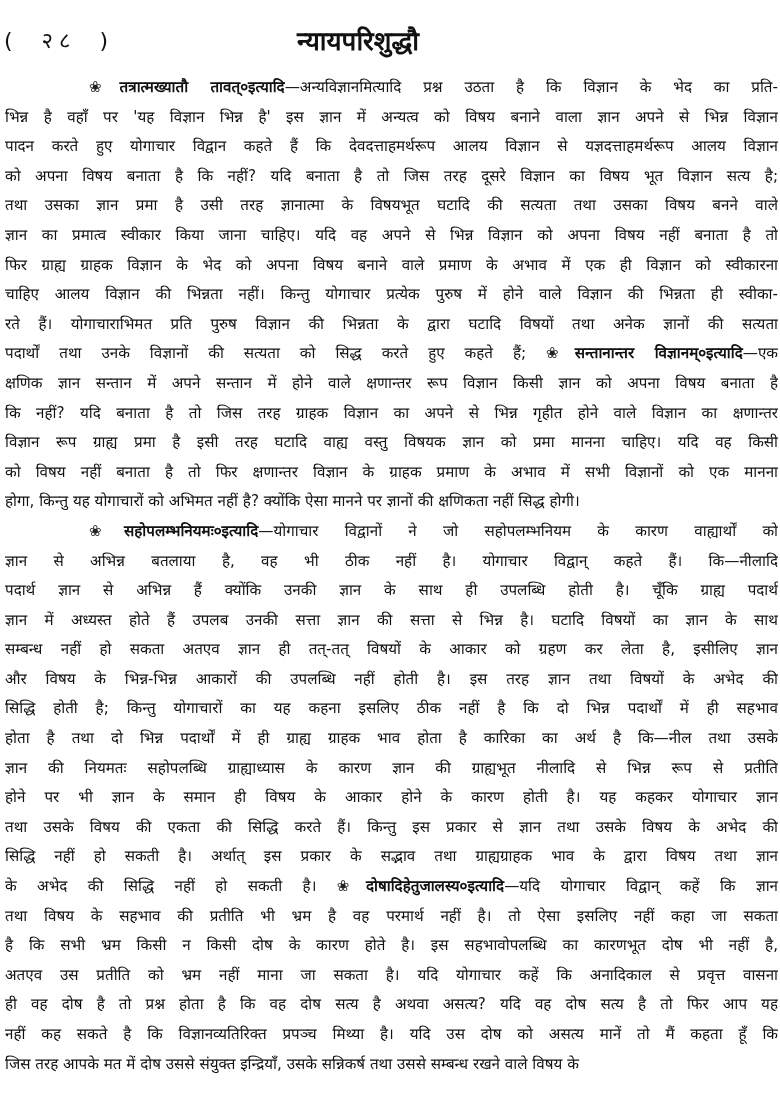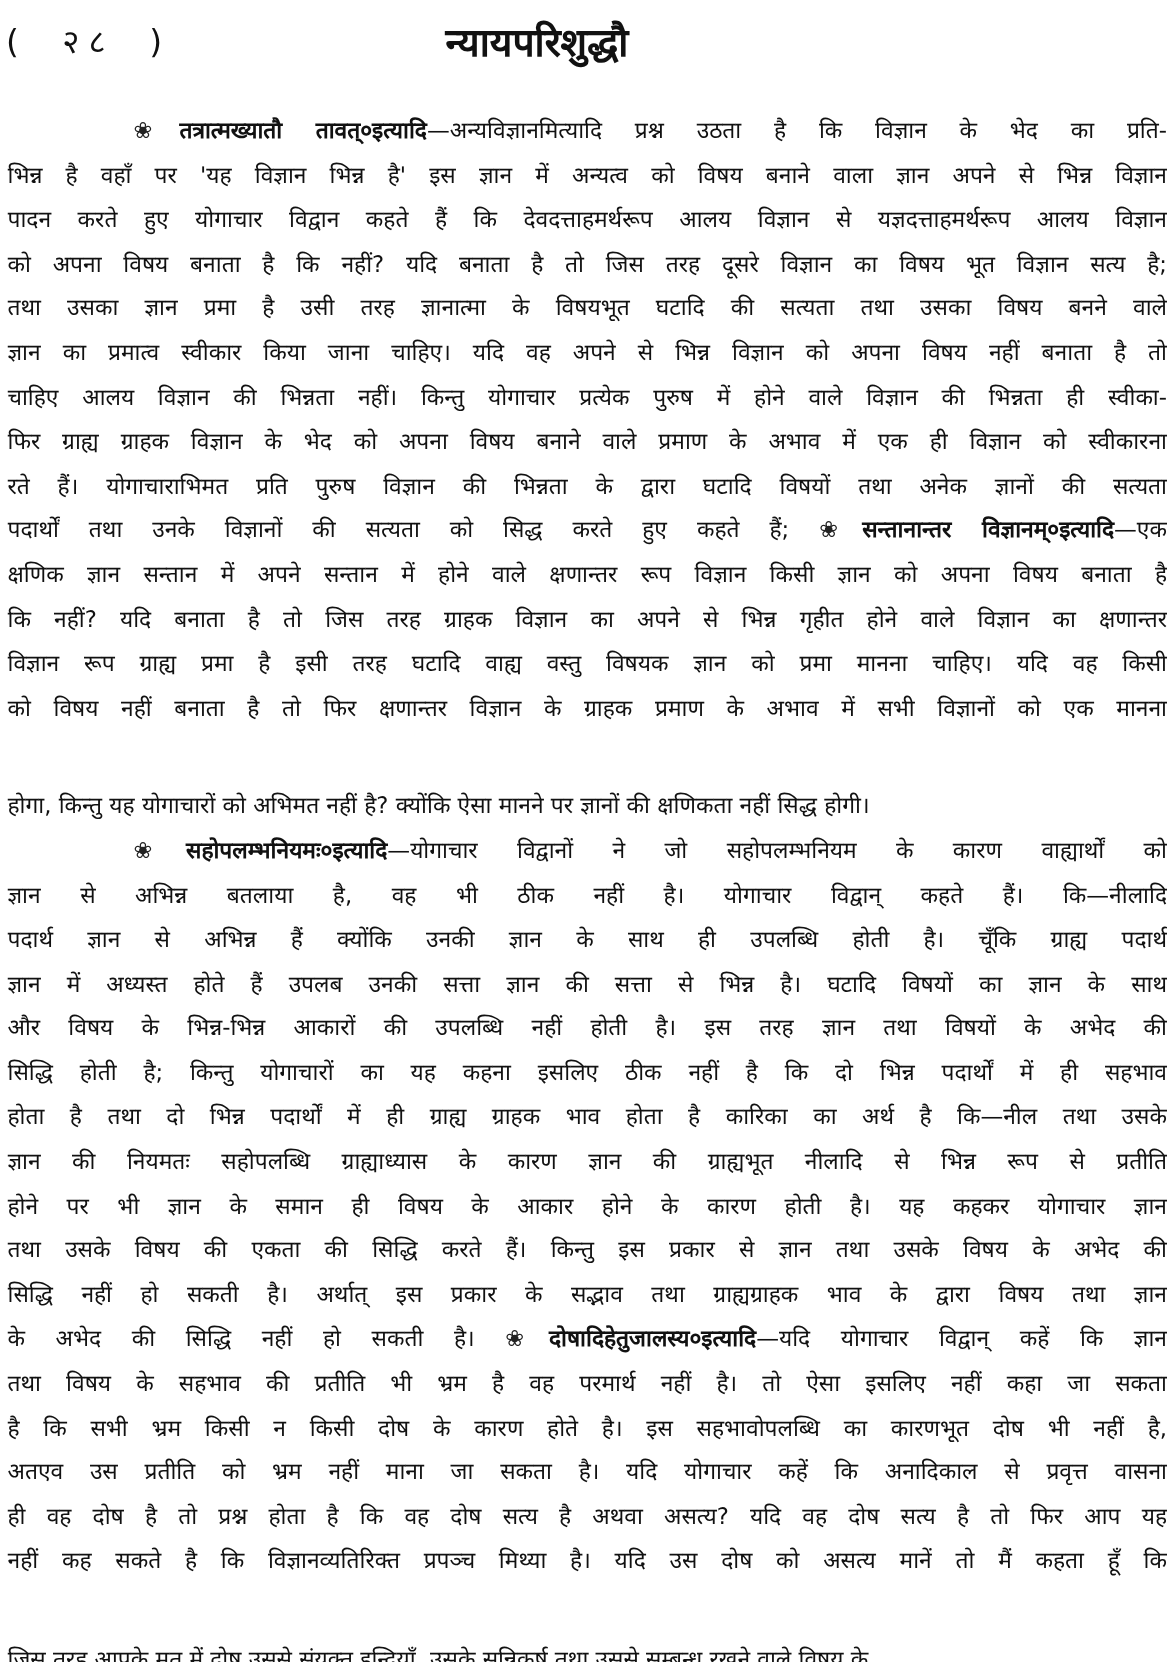--- a/index.html
+++ b/index.html
@@ -10,21 +10,21 @@
     body {
       width: 780px;
       height: 1108px;
       overflow: hidden;
       position: relative;
       font-family: "DejaVu Sans", sans-serif;
       color: #111111;
     }
     .page-header {
       position: absolute;
-      top: 12px;
+      top: 24px;
       left: 0;
       width: 696px;
       height: 34px;
     }
     .page-number {
       position: absolute;
       left: 4px;
       top: 0;
       font-size: 22px;
       line-height: 34px;
@@ -56,21 +56,20 @@
       white-space: nowrap;
       overflow: hidden;
       text-align: justify;
       text-align-last: justify;
     }
     .line.indent {
       padding-left: 84px;
     }
     .line.last {
       text-align-last: left;
-      margin-top: 36px;
     }
     .flower {
       font-size: 15px;
       color: #222;
       margin-right: 1px;
     }
     .lemma {
       font-weight: bold;
     }
   </style>
@@ -83,35 +82,36 @@
 </div>
 
 <div class="body-text" id="body-text">
     <div>
       <span class="line indent"><span class="flower">❀</span><span class="lemma">तत्रात्मख्यातौ तावत्०इत्यादि</span><span>—अन्यविज्ञानमित्यादि प्रश्न उठता है कि विज्ञान के भेद का प्रति-</span></span>
       <span class="line"><span>भिन्न है वहाँ पर 'यह विज्ञान भिन्न है' इस ज्ञान में अन्यत्व को विषय बनाने वाला ज्ञान अपने से भिन्न विज्ञान</span></span>
       <span class="line"><span>पादन करते हुए योगाचार विद्वान कहते हैं कि देवदत्ताहमर्थरूप आलय विज्ञान से यज्ञदत्ताहमर्थरूप आलय विज्ञान</span></span>
       <span class="line"><span>को अपना विषय बनाता है कि नहीं? यदि बनाता है तो जिस तरह दूसरे विज्ञान का विषय भूत विज्ञान सत्य है;</span></span>
       <span class="line"><span>तथा उसका ज्ञान प्रमा है उसी तरह ज्ञानात्मा के विषयभूत घटादि की सत्यता तथा उसका विषय बनने वाले</span></span>
       <span class="line"><span>ज्ञान का प्रमात्व स्वीकार किया जाना चाहिए। यदि वह अपने से भिन्न विज्ञान को अपना विषय नहीं बनाता है तो</span></span>
+      <span class="line"><span>फिर ग्राह्य ग्राहक विज्ञान के भेद को अपना विषय बनाने वाले प्रमाण के अभाव में एक ही विज्ञान को स्वीकारना</span></span>
       <span class="line"><span>चाहिए आलय विज्ञान की भिन्नता नहीं। किन्तु योगाचार प्रत्येक पुरुष में होने वाले विज्ञान की भिन्नता ही स्वीका-</span></span>
-      <span class="line"><span>फिर ग्राह्य ग्राहक विज्ञान के भेद को अपना विषय बनाने वाले प्रमाण के अभाव में एक ही विज्ञान को स्वीकारना</span></span>
       <span class="line"><span>रते हैं। योगाचाराभिमत प्रति पुरुष विज्ञान की भिन्नता के द्वारा घटादि विषयों तथा अनेक ज्ञानों की सत्यता</span></span>
       <span class="line"><span>पदार्थों तथा उनके विज्ञानों की सत्यता को सिद्ध करते हुए कहते हैं;</span> <span class="flower">❀</span><span class="lemma">सन्तानान्तर विज्ञानम्०इत्यादि</span><span>—एक</span></span>
       <span class="line"><span>क्षणिक ज्ञान सन्तान में अपने सन्तान में होने वाले क्षणान्तर रूप विज्ञान किसी ज्ञान को अपना विषय बनाता है</span></span>
       <span class="line"><span>कि नहीं? यदि बनाता है तो जिस तरह ग्राहक विज्ञान का अपने से भिन्न गृहीत होने वाले विज्ञान का क्षणान्तर</span></span>
       <span class="line"><span>विज्ञान रूप ग्राह्य प्रमा है इसी तरह घटादि वाह्य वस्तु विषयक ज्ञान को प्रमा मानना चाहिए। यदि वह किसी</span></span>
       <span class="line"><span>को विषय नहीं बनाता है तो फिर क्षणान्तर विज्ञान के ग्राहक प्रमाण के अभाव में सभी विज्ञानों को एक मानना</span></span>
       <span class="line last"><span>होगा, किन्तु यह योगाचारों को अभिमत नहीं है? क्योंकि ऐसा मानने पर ज्ञानों की क्षणिकता नहीं सिद्ध होगी।</span></span>
     </div>
     <div>
       <span class="line indent"><span class="flower">❀</span><span class="lemma">सहोपलम्भनियमः०इत्यादि</span><span>—योगाचार विद्वानों ने जो सहोपलम्भनियम के कारण वाह्यार्थों को</span></span>
       <span class="line"><span>ज्ञान से अभिन्न बतलाया है, वह भी ठीक नहीं है। योगाचार विद्वान् कहते हैं। कि—नीलादि</span></span>
       <span class="line"><span>पदार्थ ज्ञान से अभिन्न हैं क्योंकि उनकी ज्ञान के साथ ही उपलब्धि होती है। चूँकि ग्राह्य पदार्थ</span></span>
       <span class="line"><span>ज्ञान में अध्यस्त होते हैं उपलब उनकी सत्ता ज्ञान की सत्ता से भिन्न है। घटादि विषयों का ज्ञान के साथ</span></span>
+      <span class="line"><span>सम्बन्ध नहीं हो सकता अतएव ज्ञान ही तत्-तत् विषयों के आकार को ग्रहण कर लेता है, इसीलिए ज्ञान</span></span>
       <span class="line"><span>और विषय के भिन्न-भिन्न आकारों की उपलब्धि नहीं होती है। इस तरह ज्ञान तथा विषयों के अभेद की</span></span>
       <span class="line"><span>सिद्धि होती है; किन्तु योगाचारों का यह कहना इसलिए ठीक नहीं है कि दो भिन्न पदार्थों में ही सहभाव</span></span>
       <span class="line"><span>होता है तथा दो भिन्न पदार्थों में ही ग्राह्य ग्राहक भाव होता है कारिका का अर्थ है कि—नील तथा उसके</span></span>
       <span class="line"><span>ज्ञान की नियमतः सहोपलब्धि ग्राह्याध्यास के कारण ज्ञान की ग्राह्यभूत नीलादि से भिन्न रूप से प्रतीति</span></span>
       <span class="line"><span>होने पर भी ज्ञान के समान ही विषय के आकार होने के कारण होती है। यह कहकर योगाचार ज्ञान</span></span>
       <span class="line"><span>तथा उसके विषय की एकता की सिद्धि करते हैं। किन्तु इस प्रकार से ज्ञान तथा उसके विषय के अभेद की</span></span>
       <span class="line"><span>सिद्धि नहीं हो सकती है। अर्थात् इस प्रकार के सद्भाव तथा ग्राह्यग्राहक भाव के द्वारा विषय तथा ज्ञान</span></span>
       <span class="line"><span>के अभेद की सिद्धि नहीं हो सकती है।</span> <span class="flower">❀</span><span class="lemma">दोषादिहेतुजालस्य०इत्यादि</span><span>—यदि योगाचार विद्वान् कहें कि ज्ञान</span></span>
       <span class="line"><span>तथा विषय के सहभाव की प्रतीति भी भ्रम है वह परमार्थ नहीं है। तो ऐसा इसलिए नहीं कहा जा सकता</span></span>
       <span class="line"><span>है कि सभी भ्रम किसी न किसी दोष के कारण होते है। इस सहभावोपलब्धि का कारणभूत दोष भी नहीं है,</span></span>

